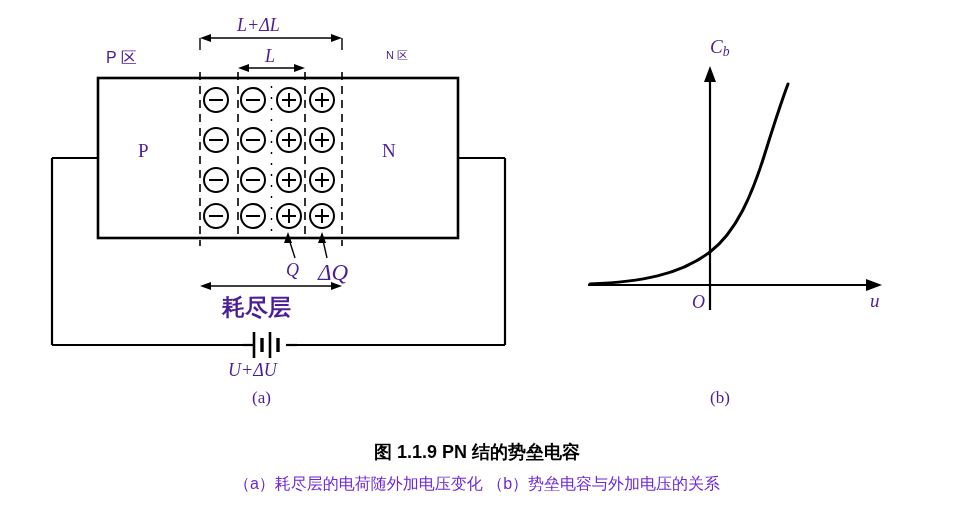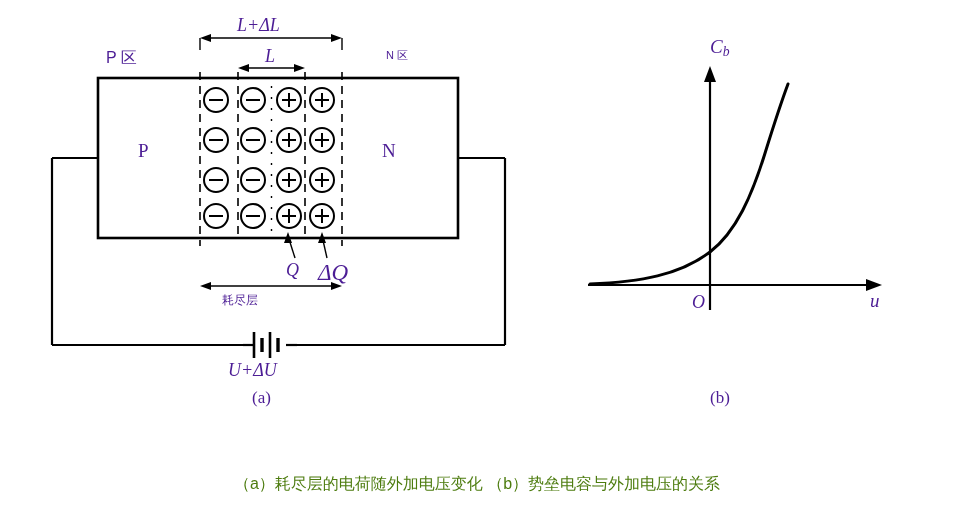--- a/index.html
+++ b/index.html
@@ -35,21 +35,21 @@
     white-space: nowrap;
     font-family: "Liberation Sans", sans-serif;
     font-weight: bold;
     color: #000;
   }
   .cap2 {
     position: absolute;
     text-align: center;
     white-space: nowrap;
     font-family: "Liberation Sans", sans-serif;
-    color: #4d7c0f;
+    color: #6d28d9;
   }
   svg { display: block; }
   .sub { font-size: 0.72em; vertical-align: -0.25em; }
 </style>
 </head>
 <body>
 
 <div id="page">
 
   <div class="abs" style="left:0px; top:0px; width:540px; height:420px;">
@@ -191,21 +191,21 @@
     <span class="lbl" style="left:382px; top:140px; font-size:19px;">N</span>
 
     <span class="lbl italic" style="left:237px; top:15px; font-size:18px;">L+ΔL</span>
 
     <span class="lbl italic" style="left:265px; top:46px; font-size:18px;">L</span>
 
     <span class="lbl italic" style="left:286px; top:260px; font-size:18px;">Q</span>
 
     <span class="lbl italic" style="left:318px; top:260px; font-size:23px;">ΔQ</span>
 
-    <span class="lbl cn" style="left:222px; top:292px; font-size:12px; font-weight:normal;">耗尽层</span>
+    <span class="lbl cn" style="left:222px; top:292px; font-size:23px; font-weight:bold;">耗尽层</span>
 
     <span class="lbl italic" style="left:228px; top:360px; font-size:18px;text-align:right;">U+ΔU</span>
 
     <span class="lbl" style="left:252px; top:388px; font-size:17px;">(a)</span>
   </div>
 
   <div class="abs" style="left:540px; top:0px; width:414px; height:420px;">
 
     <svg width="414" height="420" viewBox="0 0 414 420">
 
@@ -222,16 +222,17 @@
       <span>C</span><span class="sub">b</span>
     </span>
 
     <span class="lbl italic" style="left:330px; top:290px; font-size:19px;">u</span>
 
     <span class="lbl italic" style="left:152px; top:292px; font-size:18px;">O</span>
 
     <span class="lbl" style="left:170px; top:388px; font-size:17px;">(b)</span>
   </div>
 
+  <div class="cap" style="left:0px; top:440px; width:954px; font-size:18px;">图 1.1.9   PN 结的势垒电容</div>
 
   <div class="cap2" style="left:0px; top:474px; width:954px; font-size:16px;">（a）耗尽层的电荷随外加电压变化   （b）势垒电容与外加电压的关系</div>
 
 </div>
 
 </body></html>

